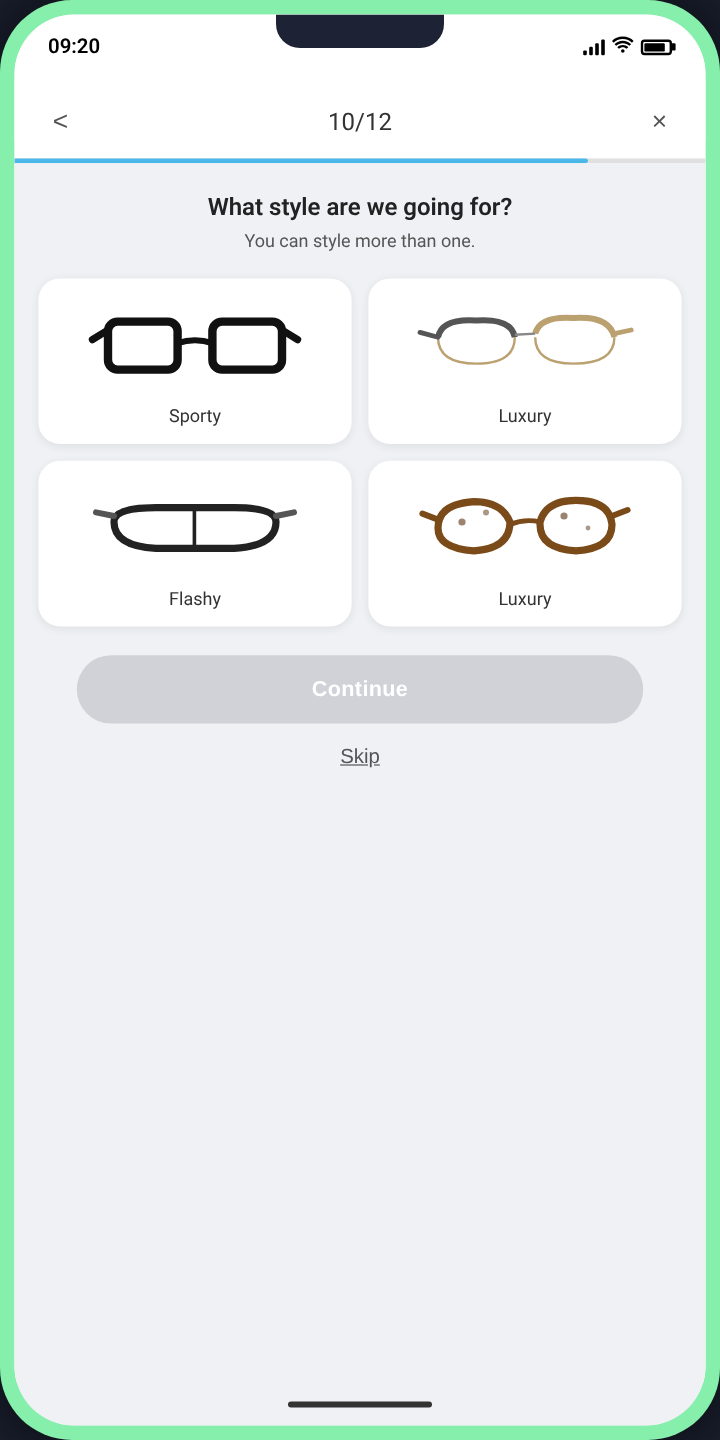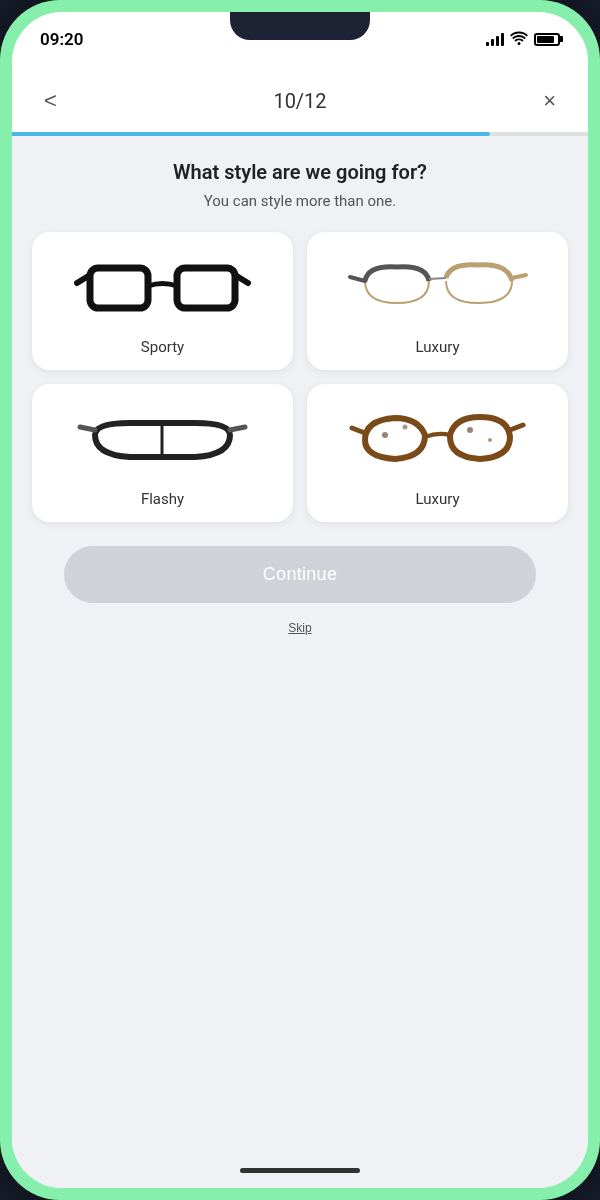--- a/index.html
+++ b/index.html
@@ -197,27 +197,27 @@
     }
     
     .continue-btn {
       background: #d0d2d8;
       color: #fff;
       border: none;
       border-radius: 50px;
       padding: 18px 0;
       width: 88%;
       font-size: 18px;
-      font-weight: 400;
+      font-weight: 700;
       cursor: pointer;
       margin-bottom: 18px;
       letter-spacing: 0.3px;
     }
     .skip-link {
-      font-size: 12px;
+      font-size: 17px;
       color: #555;
       text-decoration: underline;
       background: none;
       border: none;
       cursor: pointer;
       margin-bottom: 10px;
     }
     
     .home-indicator-bar {
       background: #f0f1f5;

